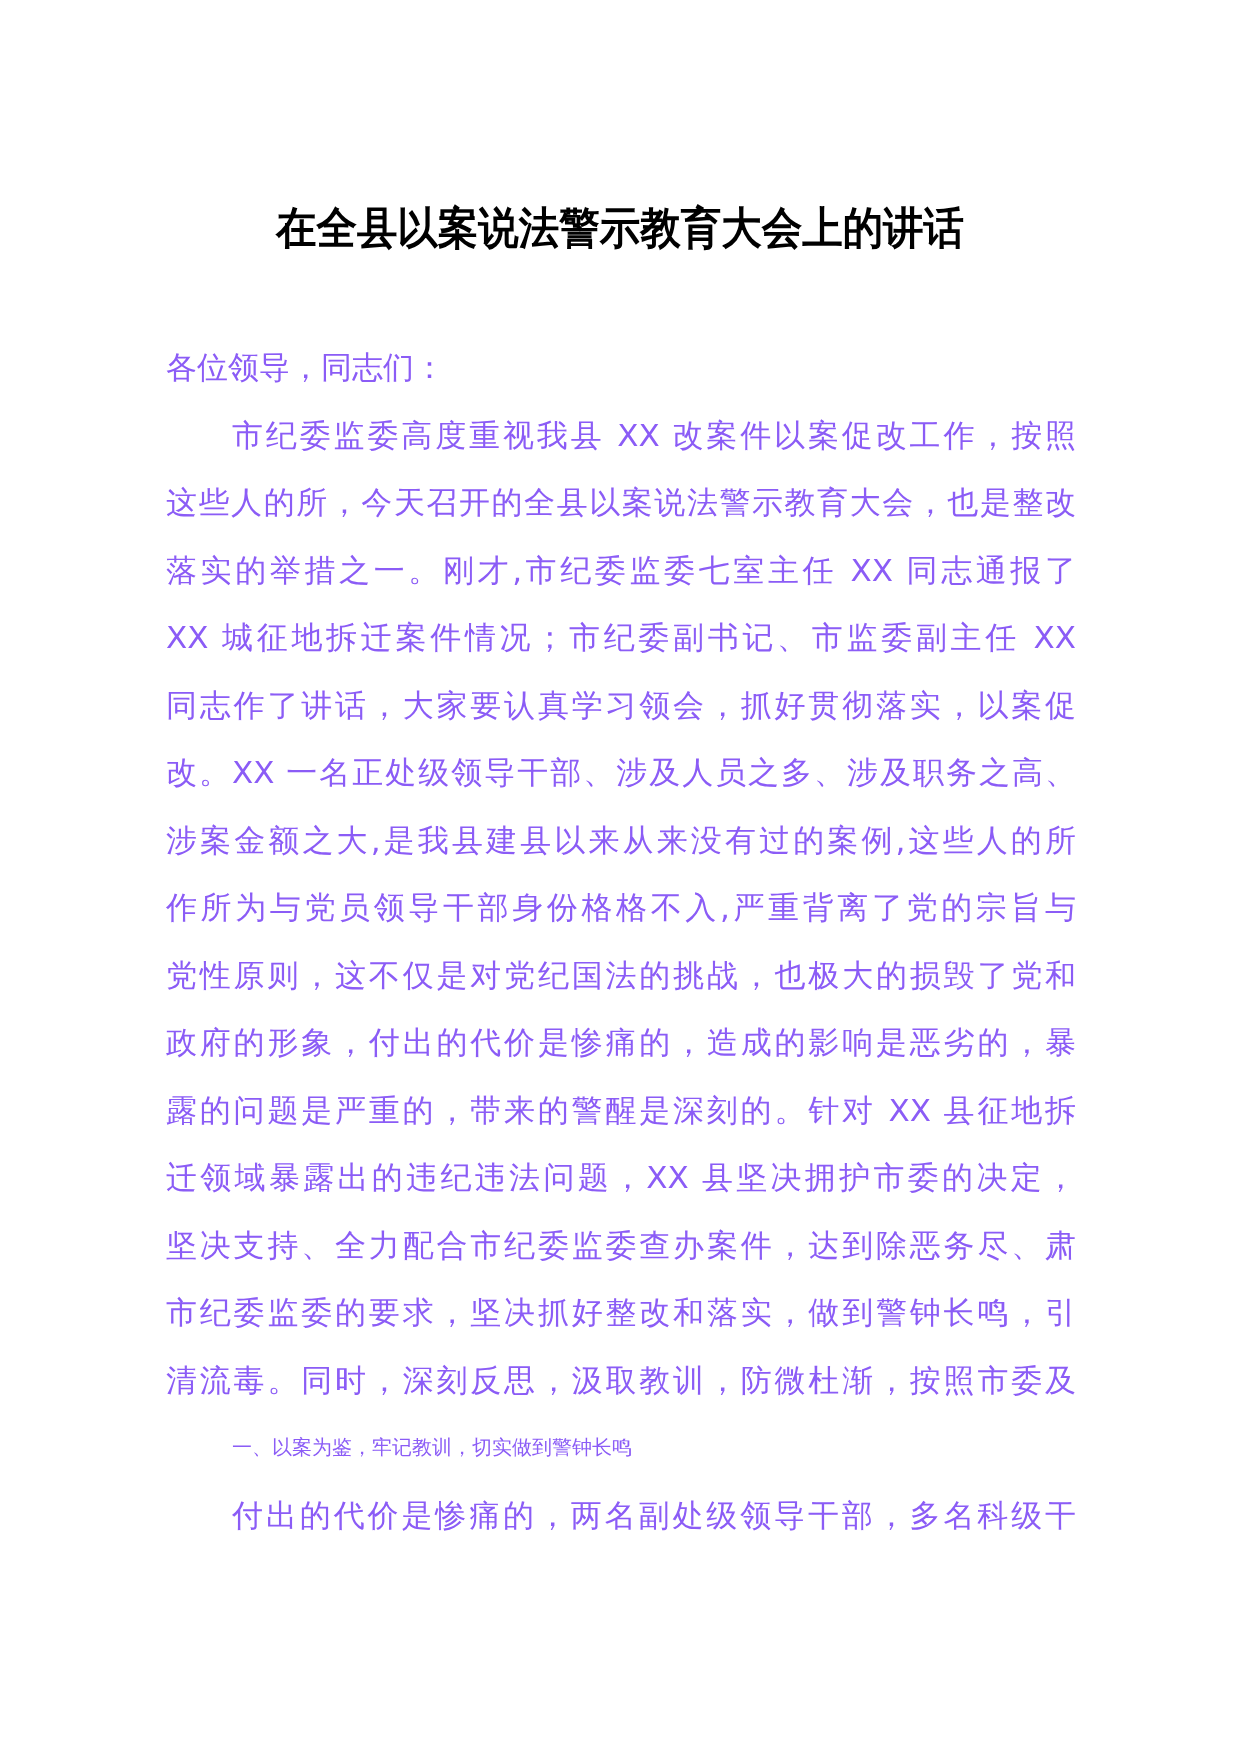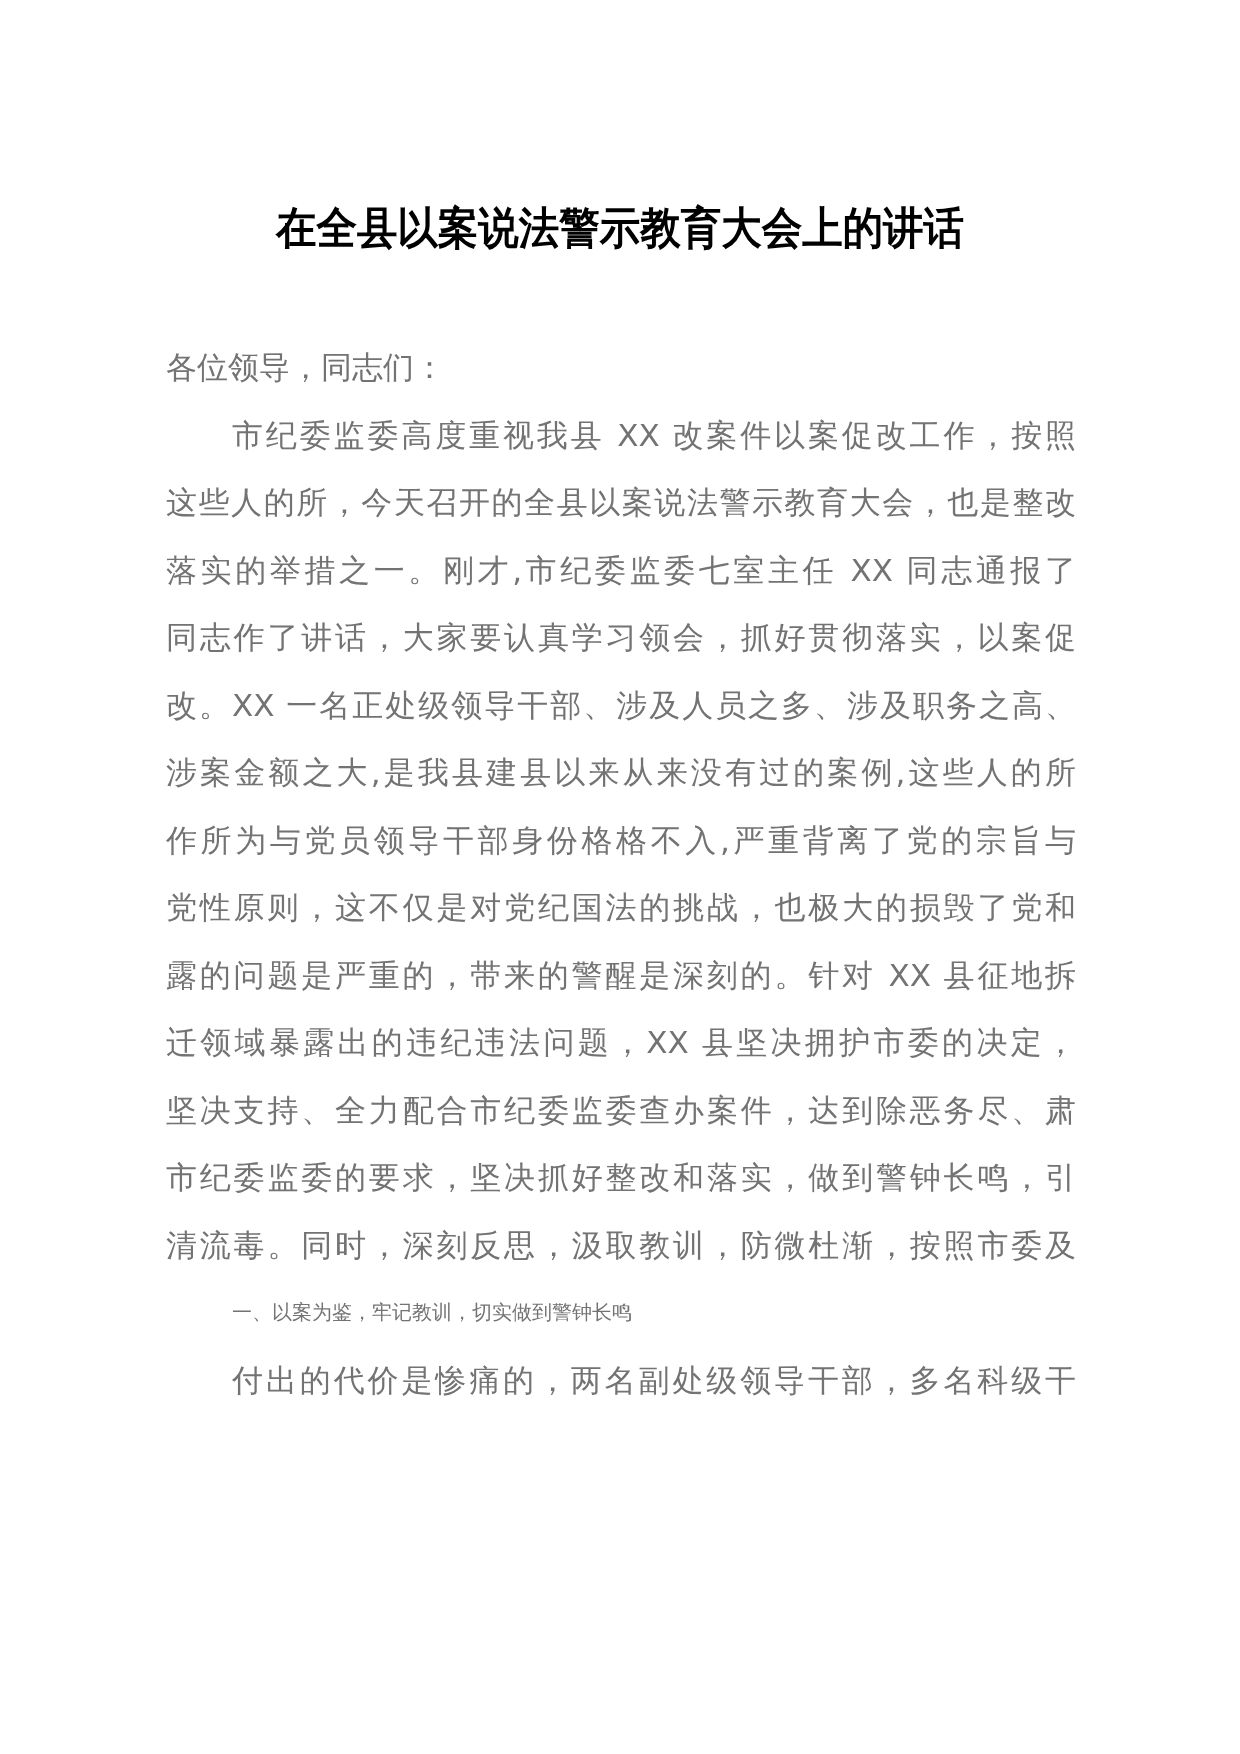--- a/index.html
+++ b/index.html
@@ -37,21 +37,21 @@
       transform: scaleX(0.92);
       transform-origin: center;
     }
     .body-text {
       position: absolute;
       left: 166px;
       top: 334px;
       width: 910px;
       font-size: 31px;
       line-height: 67.5px;
-      color: #737373;
+      color: #8b5cf6;
     }
     .line {
       display: block;
       height: 67.5px;
       white-space: nowrap;
       text-align: justify;
       text-align-last: justify;
     }
     .line.last {
       text-align-last: left;
@@ -72,25 +72,27 @@
 <div class="page">
   <div class="title">在全县以案说法警示教育大会上的讲话</div>
 
   <div class="body-text">
     <span class="line last">各位领导，同志们：</span>
 
     <div>
       <span class="line indent">市纪委监委高度重视我县 XX 改案件以案促改工作，按照</span>
       <span class="line">这些人的所，今天召开的全县以案说法警示教育大会，也是整改</span>
       <span class="line">落实的举措之一。刚才,市纪委监委七室主任 XX 同志通报了</span>
+      <span class="line">XX 城征地拆迁案件情况；市纪委副书记、市监委副主任 XX</span>
       <span class="line">同志作了讲话，大家要认真学习领会，抓好贯彻落实，以案促</span>
       <span class="line">改。XX 一名正处级领导干部、涉及人员之多、涉及职务之高、</span>
       <span class="line">涉案金额之大,是我县建县以来从来没有过的案例,这些人的所</span>
       <span class="line">作所为与党员领导干部身份格格不入,严重背离了党的宗旨与</span>
       <span class="line">党性原则，这不仅是对党纪国法的挑战，也极大的损毁了党和</span>
+      <span class="line">政府的形象，付出的代价是惨痛的，造成的影响是恶劣的，暴</span>
       <span class="line">露的问题是严重的，带来的警醒是深刻的。针对 XX 县征地拆</span>
       <span class="line">迁领域暴露出的违纪违法问题，XX 县坚决拥护市委的决定，</span>
       <span class="line">坚决支持、全力配合市纪委监委查办案件，达到除恶务尽、肃</span>
       <span class="line">市纪委监委的要求，坚决抓好整改和落实，做到警钟长鸣，引</span>
       <span class="line">清流毒。同时，深刻反思，汲取教训，防微杜渐，按照市委及</span>
     </div>
 
     <span class="line heading">一、以案为鉴，牢记教训，切实做到警钟长鸣</span>
 
     <div>

